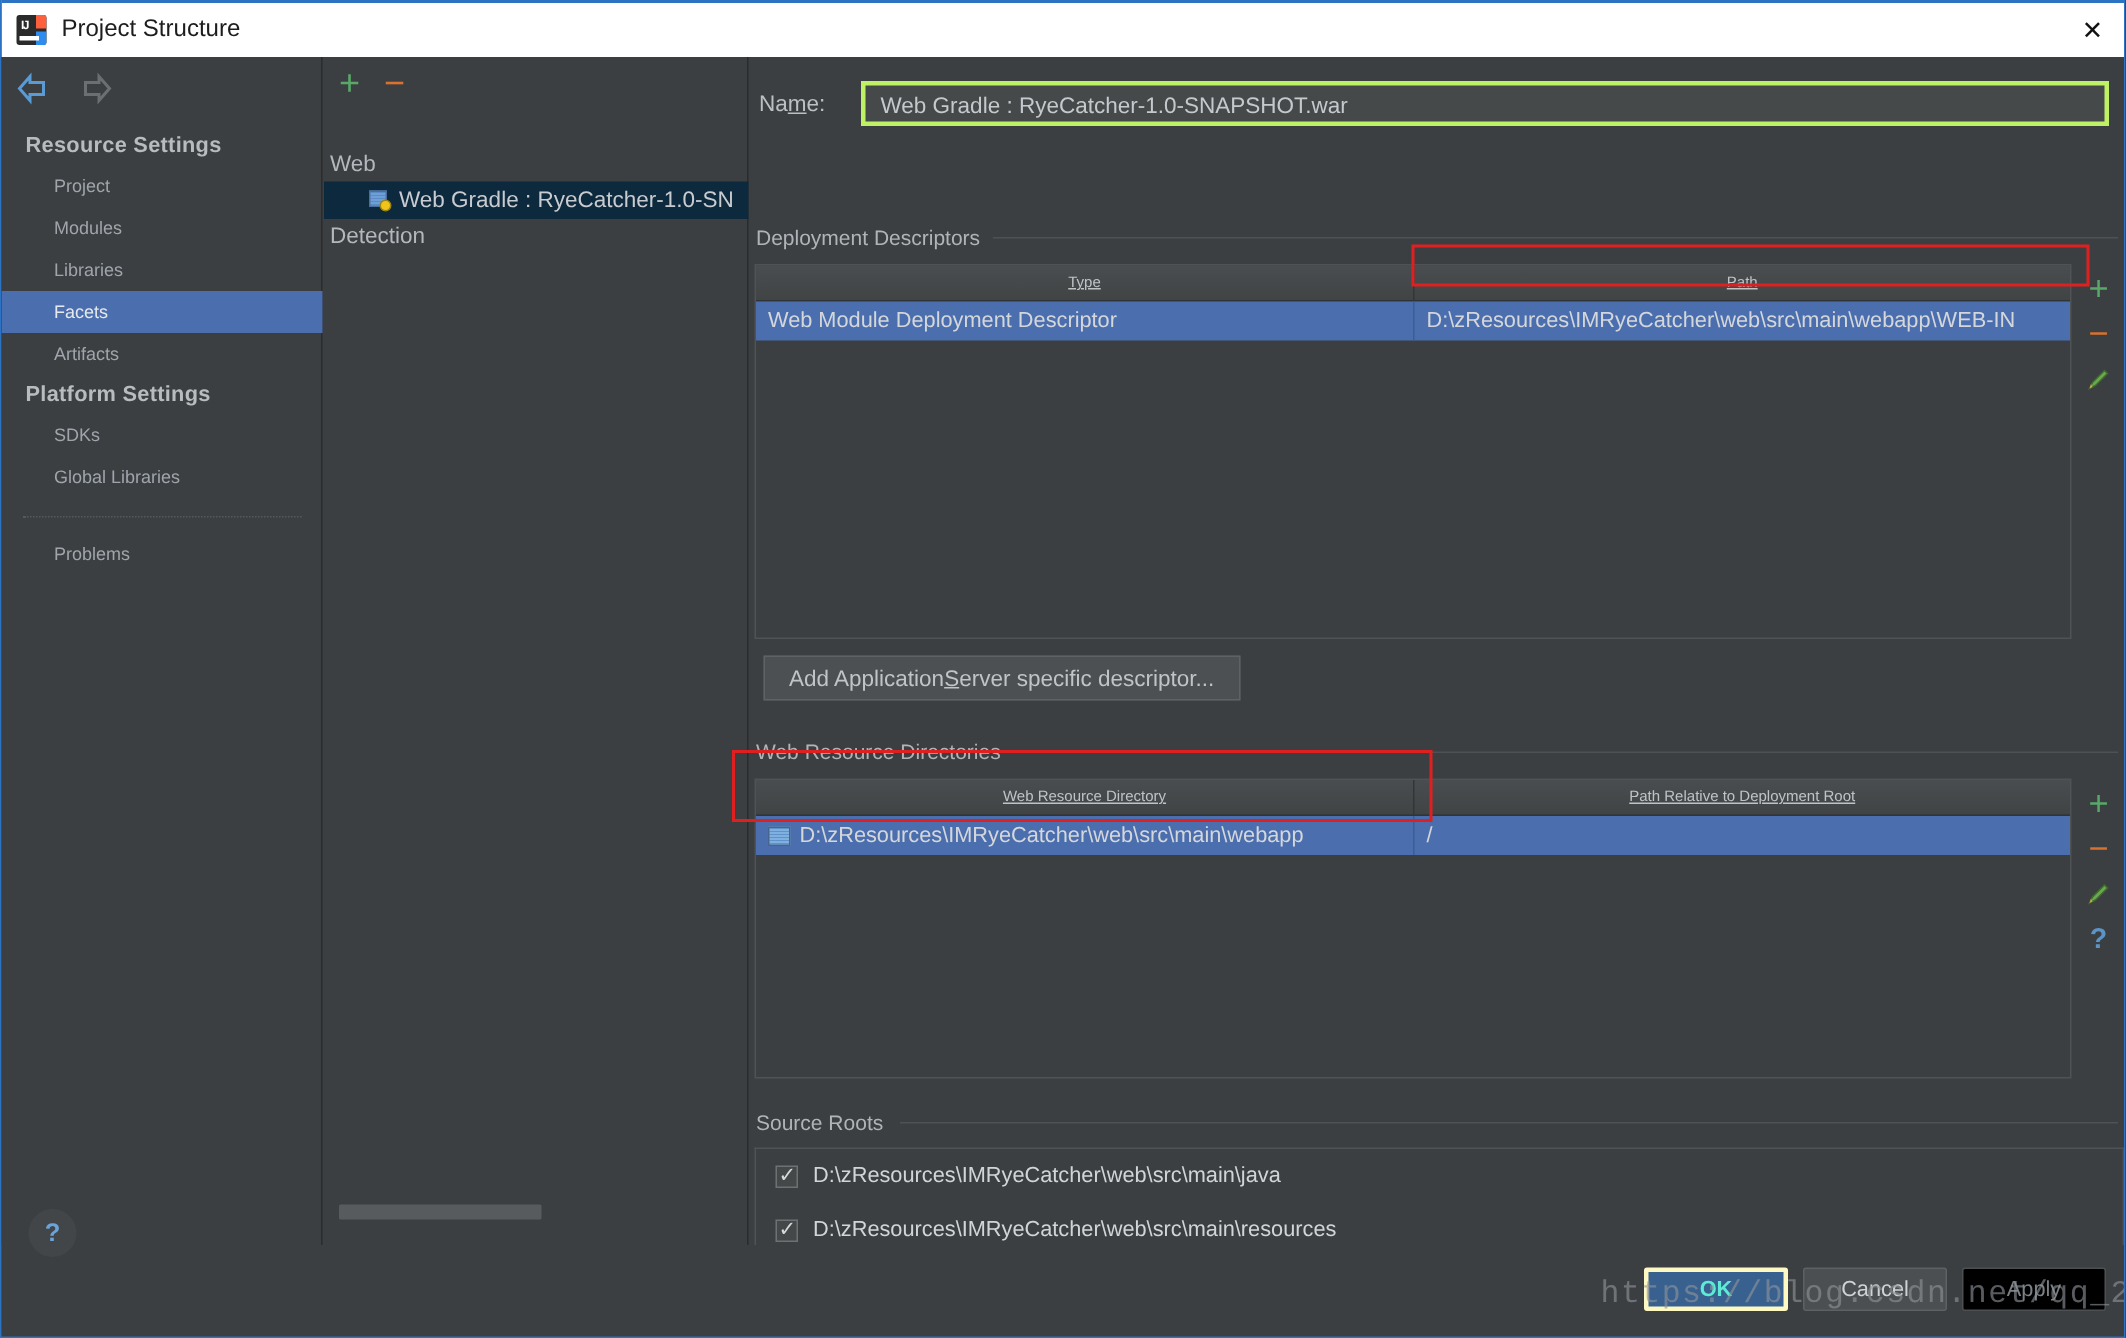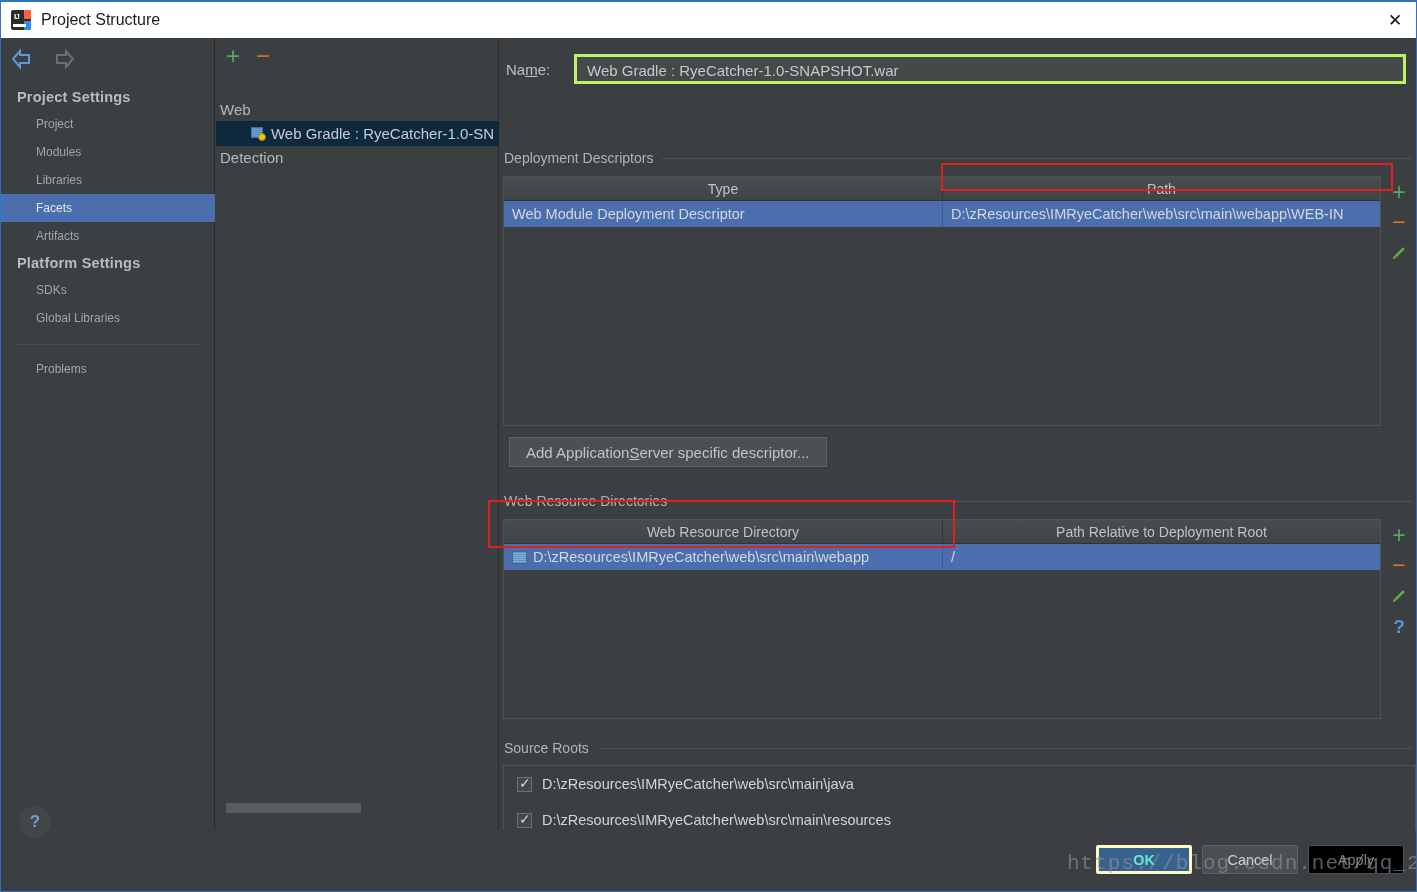--- a/index.html
+++ b/index.html
@@ -121,21 +121,20 @@
     color: #b3b8bd; font-size: 15px;
     padding: 3px 0 3px 4px;
     cursor: pointer;
   }
   .tr-child {
     display: flex; align-items: center; gap: 5px;
     padding: 4px 0 4px 30px;
     color: #c8ccd0; font-size: 15px;
     cursor: pointer;
     white-space: nowrap;
-    justify-content: center;
   }
   .tr-child.selected { background: #0d293e; }
   .icon-webmod {
     width: 15px; height: 14px; flex: none; position: relative;
   }
   .icon-webmod .wm-sq {
     position: absolute; left: 0; top: 0; width: 12px; height: 11px;
     background: #6f9fd8;
     background-image: repeating-linear-gradient(0deg,#5b8cc4 0 1px,transparent 1px 2px);
     border: 1px solid #4a6f9c;
@@ -189,21 +188,21 @@
     background: #3c3f41;
     border: 1px solid #4f5355;
   }
   .tbl-head {
     display: flex; height: 24px;
     background: linear-gradient(180deg,#4a4d4f 0%,#414445 100%);
     border-bottom: 1px solid #313334;
   }
   .th {
     display: flex; align-items: center; justify-content: center;
-    color: #bfc3c6; font-size: 14px; height: 100%;
+    color: #bfc3c6; font-size: 10px; height: 100%; text-decoration: underline;
   }
   .th + .th { border-left: 1px solid #333638; }
   .tbl-body { position: relative; }
   .trow {
     display: flex; height: 26px; align-items: center;
     cursor: pointer;
   }
   .trow.selected { background: #4b6eaf; }
   .tcell {
     color: #d4d7da; font-size: 14.5px;
@@ -324,21 +323,21 @@
       <div class="nav-arrows">
         <svg class="arrow" viewBox="0 0 26 22">
           <path d="M11 3 L4 11 L11 19 L11 15 L20 15 L20 7 L11 7 Z" fill="none" stroke="#5b9bd5" stroke-width="2"></path>
         </svg>
         <svg class="arrow" viewBox="0 0 26 22">
           <path d="M15 3 L22 11 L15 19 L15 15 L6 15 L6 7 L15 7 Z" fill="none" stroke="#6b6f72" stroke-width="2"></path>
         </svg>
       </div>
 
       <div class="sb-list">
-        <div class="sb-group">Project Settings</div>
+        <div class="sb-group">Resource Settings</div>
         <div class="sb-item">Project</div>
         <div class="sb-item">Modules</div>
         <div class="sb-item">Libraries</div>
         <div class="sb-item selected">Facets</div>
         <div class="sb-item">Artifacts</div>
         <div class="sb-group">Platform Settings</div>
         <div class="sb-item">SDKs</div>
         <div class="sb-item">Global Libraries</div>
         <div class="sb-sep"></div>
         <div class="sb-item">Problems</div>

